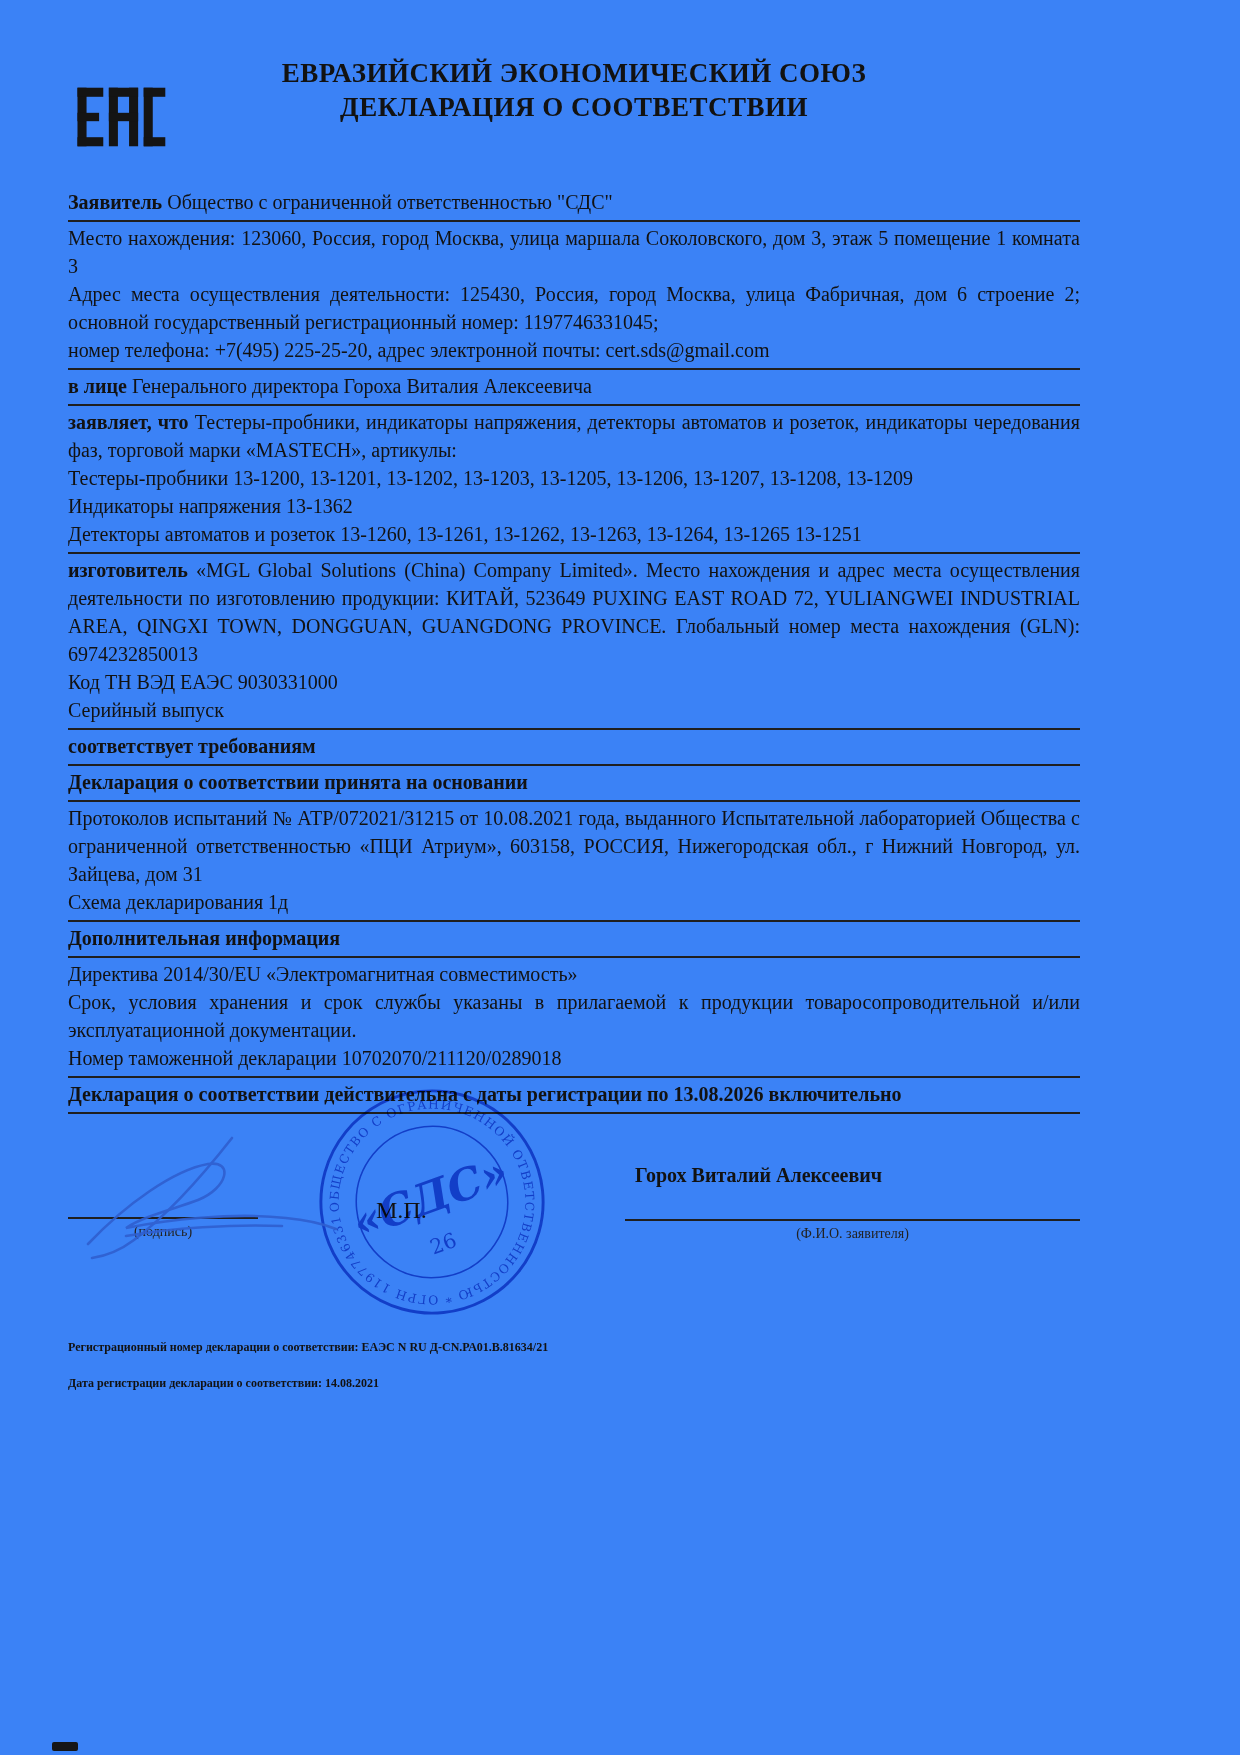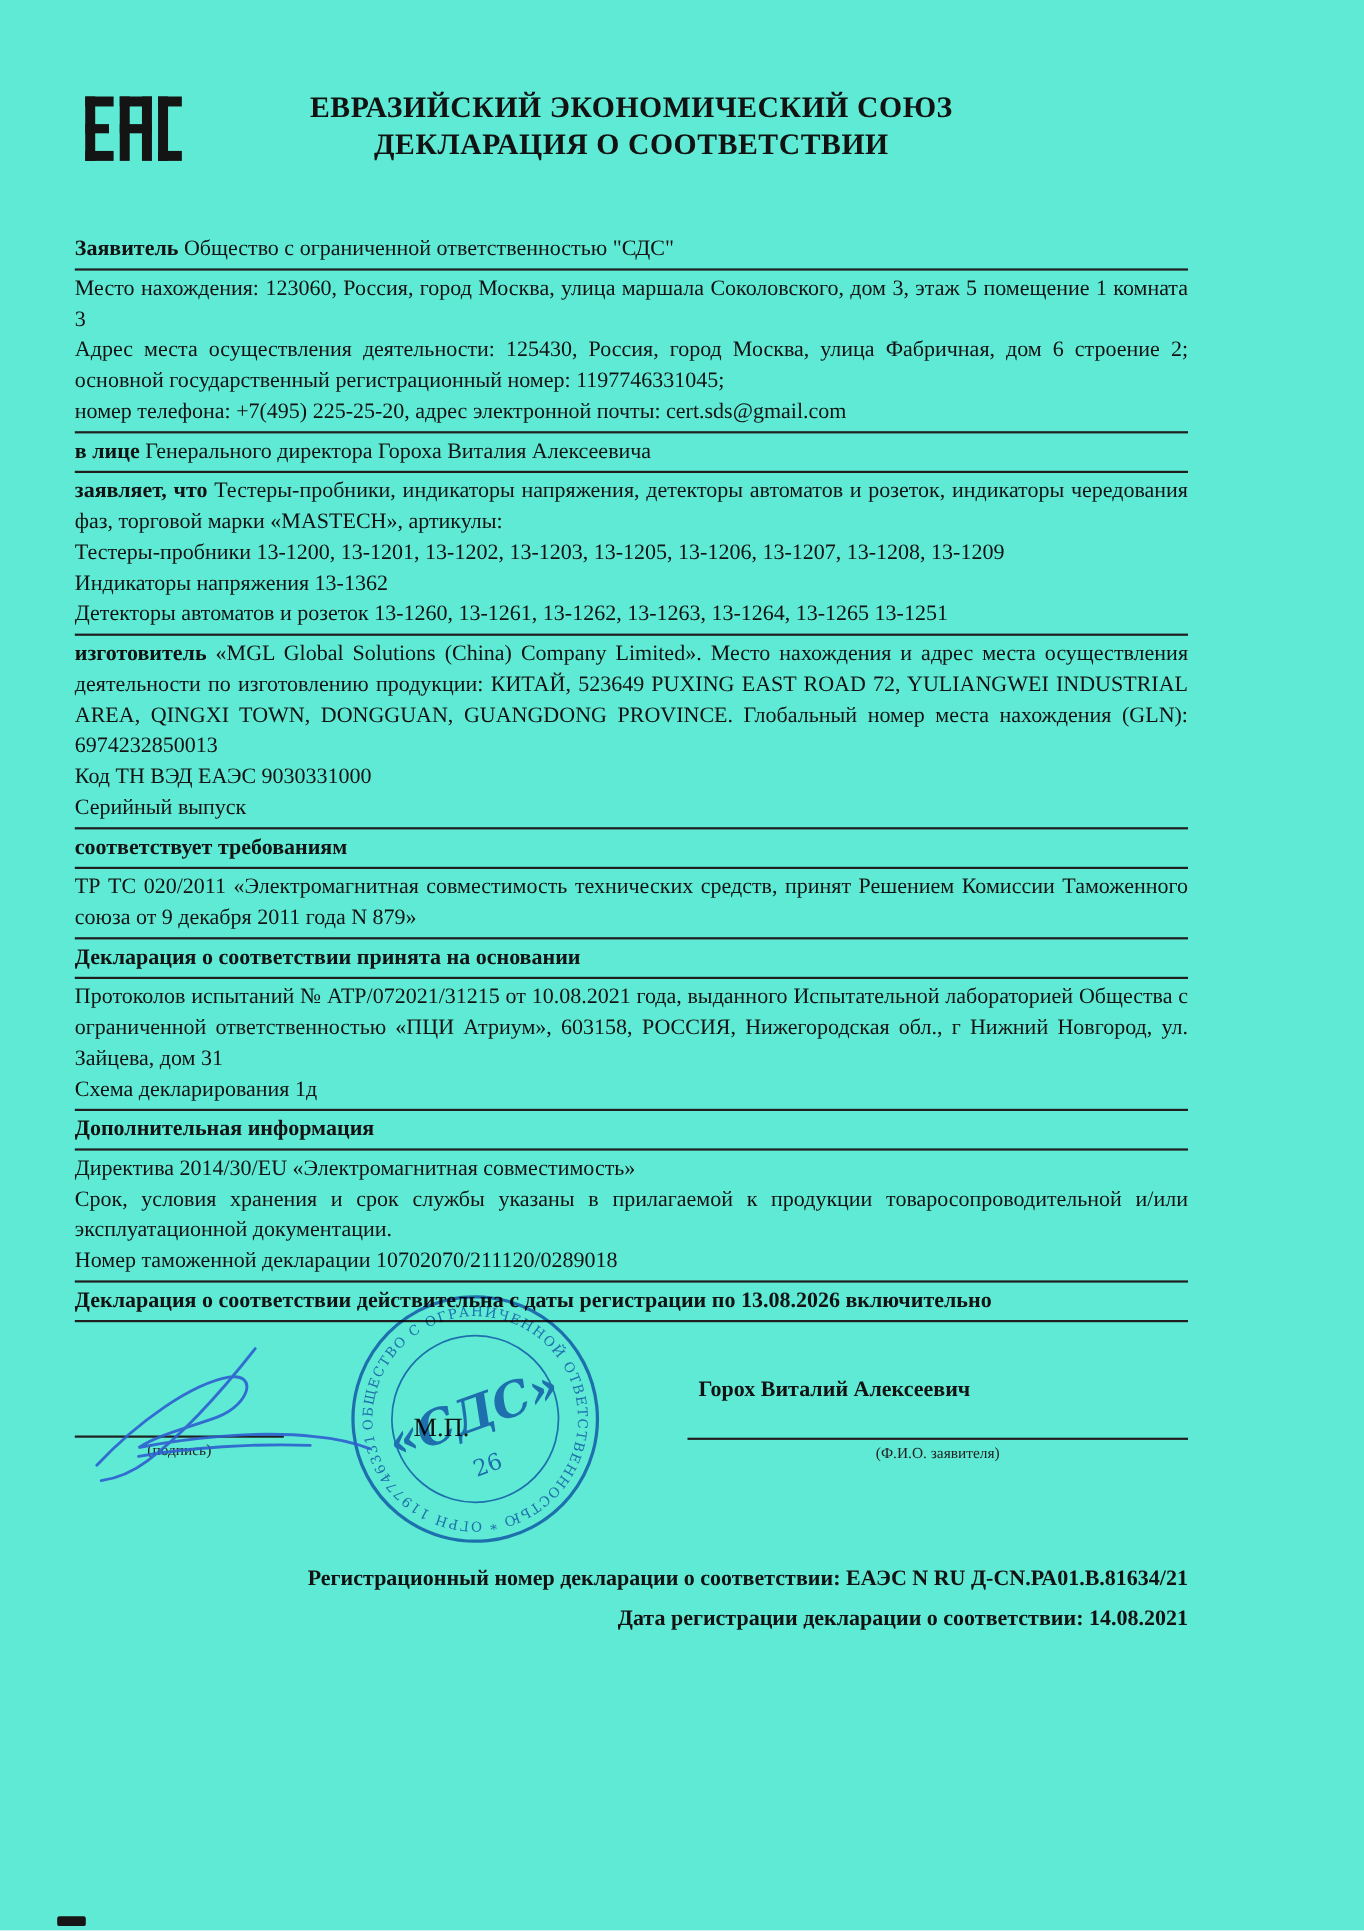--- a/index.html
+++ b/index.html
@@ -1,26 +1,26 @@
 <!DOCTYPE html>
 <html><head>
 <meta charset="utf-8">
 <style>
   * { margin:0; padding:0; box-sizing:border-box; }
   html,body { background:#ffffff; }
   .page {
     position:relative;
     width:1240px; height:1755px;
     margin:0 auto;
-    background:#5eead4;
+    background:#3b82f6;
     color:#121212;
     font-family:"Liberation Serif", serif;
     font-size:20px;
     line-height:28px;
-    padding:80px 160px 0 68px;
+    padding:56px 160px 0 68px;
     overflow:hidden;
   }
   
   .doc-header { text-align:center; margin-bottom:26px; min-height:104px; }
   .doc-title { font-weight:bold; font-size:27px; line-height:34px; letter-spacing:.5px; }
   .eac-logo { position:absolute; left:74px; top:76px; width:92px; height:82px; }
   .eac-logo svg { width:100%; height:100%; display:block; }
   
   .blk { border-bottom:2px solid #1f1f1f; padding:2px 0 4px; }
   .para { text-align:justify; }
@@ -32,21 +32,21 @@
   .sig-right { position:absolute; right:0; top:47px; width:455px; }
   .sig-line { border-top:2px solid #1f1f1f; }
   .sig-caption { text-align:center; font-size:14px; line-height:18px; padding-top:4px; color:#222; }
   .sig-name { font-size:20px; margin:0 0 30px 10px;font-weight:bold; }
   .mp-mark { position:absolute; left:308px; top:82px; font-size:24px; z-index:1; }
   .signature-svg { position:absolute; left:14px; top:18px; width:260px; height:130px; z-index:3; }
   .stamp-svg { position:absolute; left:246px; top:-30px; width:236px; height:236px; z-index:2;
                mix-blend-mode:multiply; opacity:.92; transform:rotate(-6deg); }
   .stamp-svg text { font-family:"DejaVu Serif", serif; }
   
-  .footer-line { font-weight:bold; font-size:20px;text-align:right; }
+  .footer-line { font-weight:bold; font-size:12px; }
   .footer-line.first { margin-top:14px; }
   .footer-line.second { margin-top:8px; }
   .scan-artifact { position:absolute; left:52px; bottom:4px; width:26px; height:9px;
                    background:#161616; border-radius:2px; }
 </style>
 </head>
 <body>
 
 <div class="page">
 
@@ -98,23 +98,20 @@
   </section>
 
   <section class="blk">
     <p class="para"><span class="lead">изготовитель</span> <span>«MGL Global Solutions (China) Company Limited». Место нахождения и адрес места осуществления деятельности по изготовлению продукции: КИТАЙ, 523649 PUXING EAST ROAD 72, YULIANGWEI INDUSTRIAL AREA, QINGXI TOWN, DONGGUAN, GUANGDONG PROVINCE. Глобальный номер места нахождения (GLN): 6974232850013</span></p>
     <p>Код ТН ВЭД ЕАЭС 9030331000</p>
     <p>Серийный выпуск</p>
   </section>
 
   <section class="blk">
     <p class="bold-line">соответствует требованиям</p>
-  </section>
-  <section class="blk">
-    <p class="para">ТР ТС 020/2011 «Электромагнитная совместимость технических средств, принят Решением Комиссии Таможенного союза от 9 декабря 2011 года N 879»</p>
   </section>
 
   <section class="blk">
     <p class="bold-line">Декларация о соответствии принята на основании</p>
   </section>
   <section class="blk">
     <p class="para">Протоколов испытаний № АТР/072021/31215 от 10.08.2021 года, выданного Испытательной лабораторией Общества с ограниченной ответственностью «ПЦИ Атриум», 603158, РОССИЯ, Нижегородская обл., г Нижний Новгород, ул. Зайцева, дом 31</p>
     <p>Схема декларирования 1д</p>
   </section>
 

